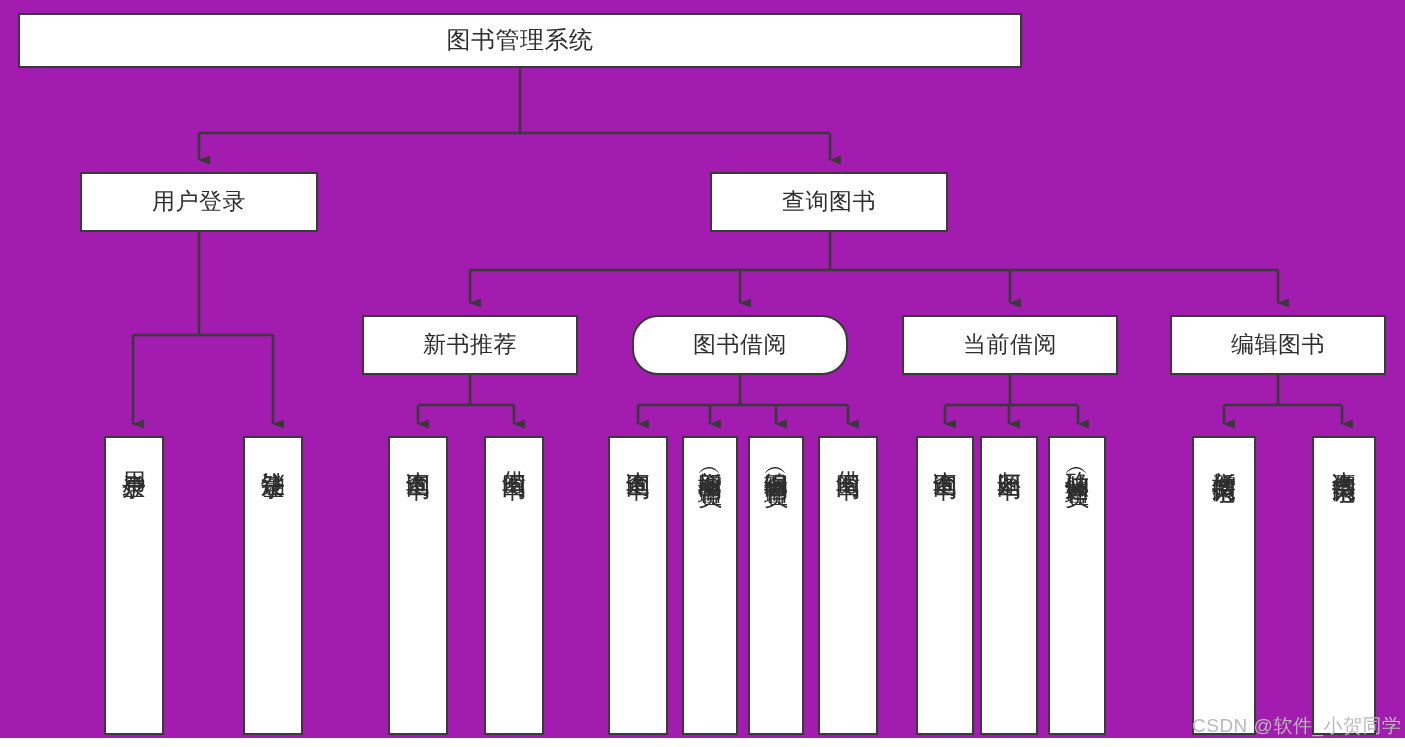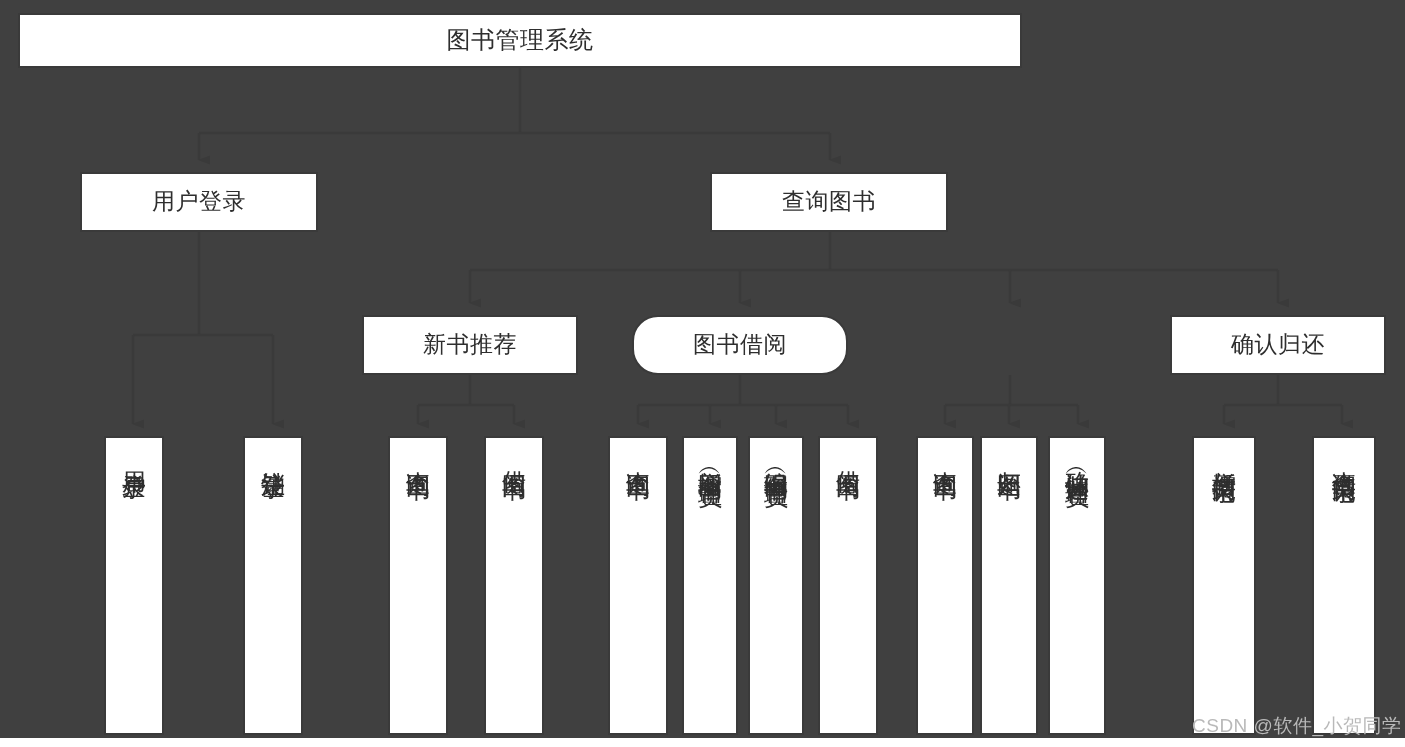--- a/index.html
+++ b/index.html
@@ -7,21 +7,21 @@
     padding: 0;
     background: #ffffff;
   }
   body {
     font-family: "Liberation Sans", "DejaVu Sans", sans-serif;
   }
   #canvas {
     position: relative;
     width: 1405px;
     height: 738px;
-    background: #404040;
+    background: #a21caf;
     overflow: hidden;
   }
   svg.connectors {
     position: absolute;
     left: 0;
     top: 0;
     width: 1405px;
     height: 747px;
     pointer-events: none;
   }
@@ -133,22 +133,25 @@
   <div class="node horiz" style="left:710px; top:172px; width:238px; height:60px;">
     <span class="label">查询图书</span>
   </div>
 
   <div class="node horiz" style="left:362px; top:315px; width:216px; height:60px;align-items:center;">
     <span class="label">新书推荐</span>
   </div>
   <div class="node horiz" style="left:632px; top:315px; width:216px; height:60px;border-radius:26px;">
     <span class="label">图书借阅</span>
   </div>
+  <div class="node horiz" style="left:902px; top:315px; width:216px; height:60px;">
+    <span class="label">当前借阅</span>
+  </div>
   <div class="node horiz" style="left:1170px; top:315px; width:216px; height:60px;">
-    <span class="label">确认归还</span>
+    <span class="label">编辑图书</span>
   </div>
 
   <div class="node vert" style="left:104px; top:436px; width:60px; height:299px;">
     <span class="label">用户登录</span>
   </div>
   <div class="node vert" style="left:243px; top:436px; width:60px; height:299px;">
     <span class="label">注销登录</span>
   </div>
 
   <div class="node vert" style="left:388px; top:436px; width:60px; height:299px;">

